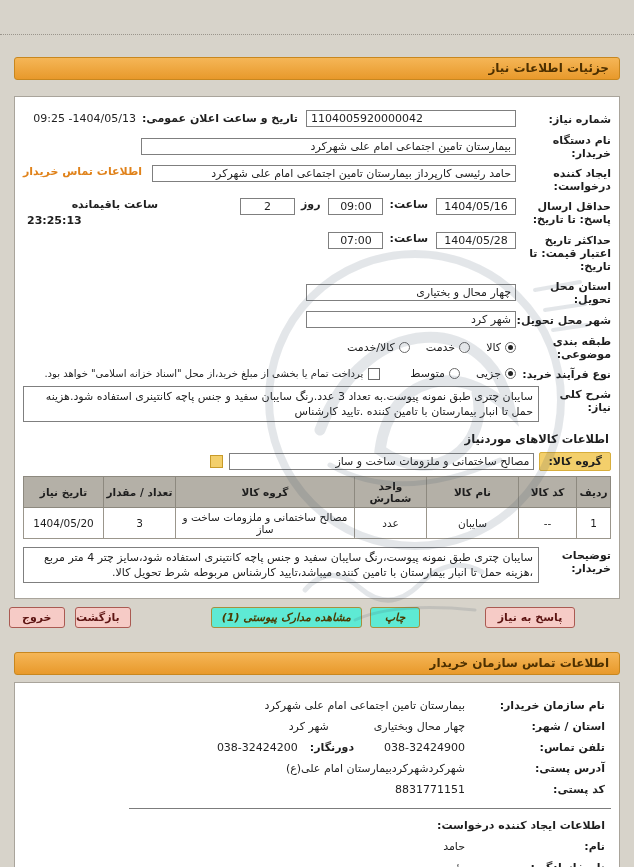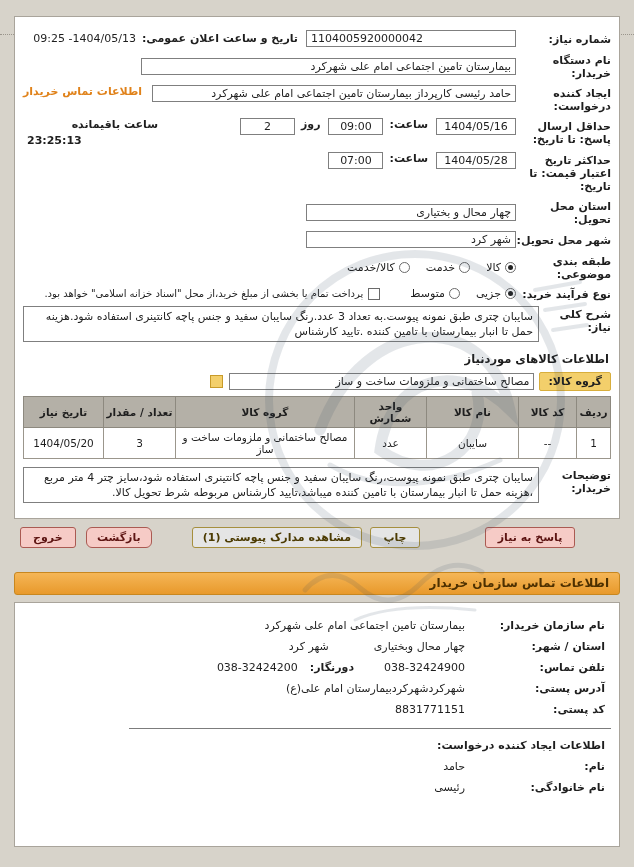--- a/index.html
+++ b/index.html
@@ -44,35 +44,36 @@
   .cgroup { display:inline-flex; align-items:center; margin-right:14px; white-space:nowrap; font-size:10px; }
   .sec-title { font-weight:bold; font-size:11.5px; margin:10px 2px 6px; }
   .group-tag { background:#f3cf6b; border:1px solid #d8ae3c; font-weight:bold; padding:2px 8px; border-radius:2px; white-space:nowrap; }
   .mini-sq { width:13px; height:13px; background:#f3cf6b; border:1px solid #c89b2a; margin-right:6px; flex:none; }
   table.gtable { border-collapse:collapse; width:100%; font-size:10.5px; margin-top:4px; }
   .gtable th { background:#b4b0a7; border:1px solid #8d897f; padding:3px 2px; font-weight:bold; text-align:center; }
   .gtable td { border:1px solid #9b968c; padding:3px 2px; text-align:center; background:#fff;margin-top:24px; }
   .btnrow { display:flex; margin-top:8px; align-items:center; }
   .btn { font-family:"DejaVu Sans", sans-serif; font-size:11px; font-weight:bold; padding:3px 10px; border-radius:3px; cursor:pointer; white-space:nowrap; }
   .btn.pink { background:#f6cbc6; border:1px solid #aa5a52; color:#5d1412; }
-  .btn.yellow { background:#e5e5e5; border:1px solid #a68f3e; color:#4c3b02; }
+  .btn.yellow { background:#5eead4; border:1px solid #a68f3e; color:#4c3b02;font-style:italic; }
   .crow { display:flex; align-items:flex-start; margin:8px 6px; }
   .clbl { width:140px; flex:none; font-weight:bold; }
   .clbl.auto { width:auto; }
   .cval { white-space:nowrap; }
   .divider { border-top:1px solid #7c7c7c; margin:12px 0 10px 106px; }
   .watermark { position:absolute; left:235px; top:195px; opacity:.13; z-index:5; pointer-events:none; }
 </style>
 </head>
 <body>
 
 <div class="dotted"></div>
 
 <div class="wrap">
 
+  <div class="bar">جزئیات اطلاعات نیاز</div>
 
   <div class="panel">
 
     <div class="row">
       <div class="lbl">شماره نیاز:</div>
       <div class="box w210 ltr">1104005920000042</div>
       <div class="ilbl">تاریخ و ساعت اعلان عمومی:</div>
       <div>1404/05/13- 09:25</div>
     </div>
 
@@ -191,21 +192,21 @@
       <div class="lbl" style="width:72px">توضیحات خریدار:</div>
       <div class="box tall grow">سایبان چتری طبق نمونه پیوست،رنگ سایبان سفید و جنس پاچه کانتینری استفاده شود،سایز چتر 4 متر مربع ،هزینه حمل تا انبار بیمارستان با تامین کننده میباشد،تایید کارشناس مربوطه شرط تحویل کالا.</div>
     </div>
 
   </div>
 
   <div class="btnrow">
     <button class="btn pink" style="margin-right:45px; min-width:90px;">پاسخ به نیاز</button>
     <button class="btn yellow" style="margin-right:65px; min-width:50px;text-align:center;">چاپ</button>
     <button class="btn yellow" style="margin-right:8px;">مشاهده مدارک پیوستی (1)</button>
-    <button class="btn pink" style="margin-right:40px; min-width:56px;border-radius:6px;">بازگشت</button>
+    <button class="btn pink" style="margin-right:80px; min-width:56px;">بازگشت</button>
     <button class="btn pink" style="margin-right:10px; min-width:56px;">خروج</button>
   </div>
 
   <div class="bar bar2">اطلاعات تماس سازمان خریدار</div>
 
   <div class="panel p2">
 
     <div class="crow">
       <div class="clbl">نام سازمان خریدار:</div>
       <div class="cval">بیمارستان تامین اجتماعی امام علی شهرکرد</div>

